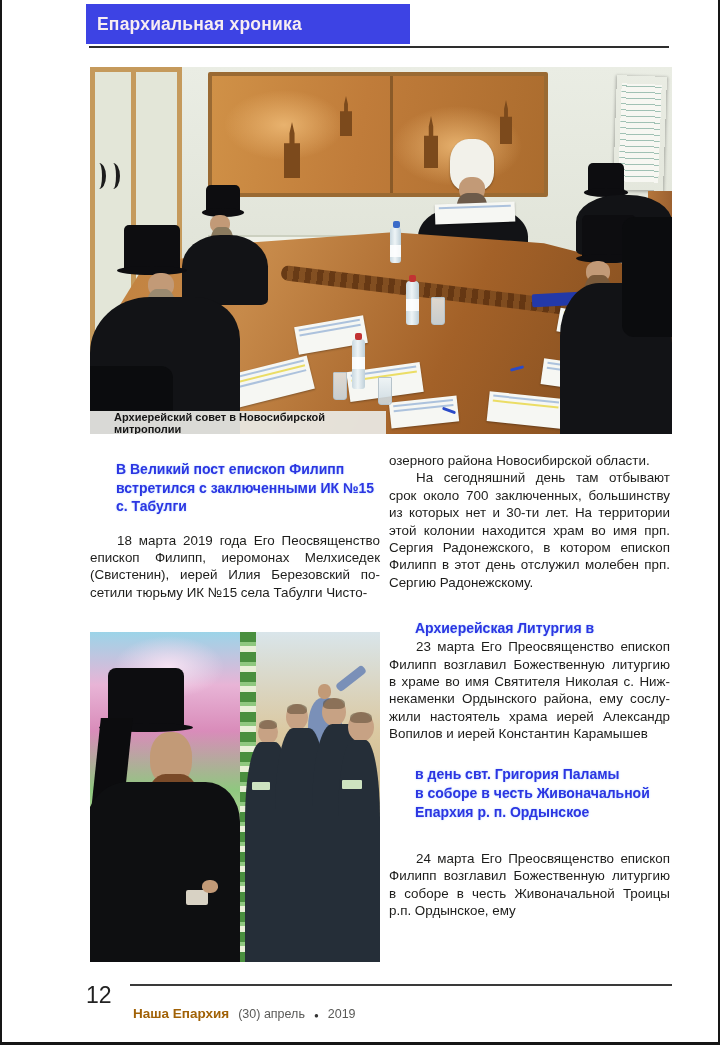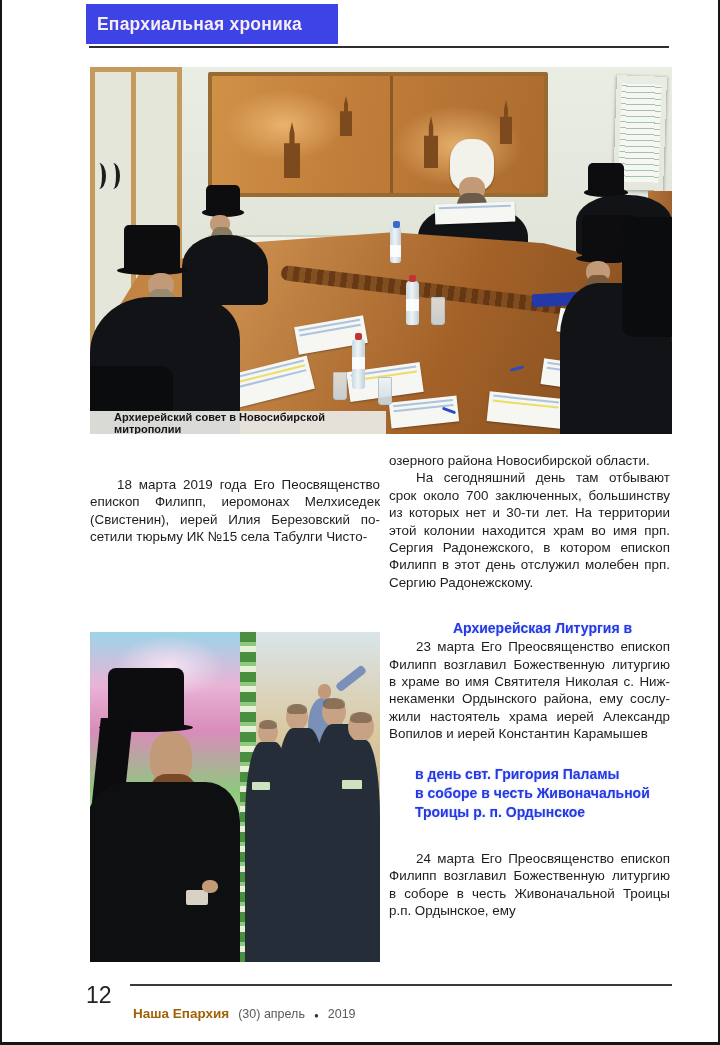--- a/index.html
+++ b/index.html
@@ -2,21 +2,21 @@
 <html><head>
 <meta charset="utf-8">
 <style>
   html,body{margin:0;padding:0;background:#fff;}
   .page{position:relative;width:720px;height:1045px;background:#fff;overflow:hidden;
         border-left:2px solid #161616;border-right:2px solid #161616;border-bottom:3px solid #161616;
         box-sizing:border-box;font-family:"Liberation Sans",sans-serif;}
   .abs{position:absolute;}
 
   
-  .header-bar{position:absolute;left:84px;top:4px;width:252px;height:40px;background:#3d43e4;
+  .header-bar{position:absolute;left:84px;top:4px;width:324px;height:40px;background:#3d43e4;
               display:flex;align-items:center;}
   .header-bar span{color:#f7edf2;font-size:17.5px;font-weight:700;letter-spacing:.2px;padding-left:11px;}
   .header-rule{position:absolute;left:87px;top:46px;width:580px;height:2px;background:#2e2e2e;}
 
   
   .photo{position:absolute;overflow:hidden;background:#dfe2d8;}
   .photo1{left:88px;top:67px;width:582px;height:367px;
           background:linear-gradient(180deg,#eaede4 0%,#e2e5da 45%,#d9dccf 100%);}
   .photo2{left:88px;top:632px;width:290px;height:330px;background:#cdbfa2;}
   .caption-bar{position:absolute;left:0;background:rgba(233,233,229,.93);color:#151515;
@@ -86,21 +86,21 @@
   .col{position:absolute;color:#1d1d1b;}
   .col-left{left:88px;top:460px;width:290px;}
   .col-right{left:387px;top:452px;width:281px;}
   .headline{color:#2c35e2;font-weight:700;font-size:14px;line-height:18.5px;padding-left:26px;
             text-shadow:0 0 2px rgba(150,200,255,.75);}
   .headline div{white-space:nowrap;}
   .h2{line-height:19px;}
   .para{font-size:13.4px;line-height:17.4px;text-align:justify;text-indent:27px;}
   .para.noindent{text-indent:0;}
   .mt-p1{margin-top:16px;}
-  .mt-h2{margin-top:28px;text-align:center;}
+  .mt-h2{margin-top:28px;}
   .mt-p2{}
   .mt-h3{margin-top:22px;}
   .mt-p3{margin-top:28px;}
 
   
   .footer-rule{position:absolute;left:128px;top:984px;width:542px;height:2px;background:#3a3a3a;}
   .page-num{position:absolute;left:84px;top:982px;font-size:23px;color:#222;}
   .footer-info{position:absolute;left:131px;top:991px;display:flex;align-items:baseline;gap:9px;}
   .footer-info .mag{font-weight:700;font-size:13.5px;color:#a16207;margin-top:15px;}
   .footer-info .muted{font-size:12.5px;color:#5a5a58;}
@@ -206,20 +206,25 @@
 
     <div class="chairback" style="left:-12px;bottom:-12px;width:95px;height:80px;"></div>
     <div class="chairback" style="right:-10px;top:150px;width:60px;height:120px;border-radius:12px 0 0 12px;"></div>
 
     <div class="caption-bar cap1">
       <span>Архиерейский совет в Новосибирской митрополии</span>
     </div>
   </div>
 
   <div class="col col-left">
+    <div class="headline">
+      <div>В Великий пост епископ Филипп</div>
+      <div>встретился с заключенными ИК №15</div>
+      <div>с. Табулги</div>
+    </div>
     <div class="para mt-p1">18 марта 2019 года Его Пеосвященство епископ Филипп, иеромонах Мелхиседек (Свистенин), иерей Илия Березовский по­сетили тюрьму ИК №15 села Табулги Чисто-</div>
   </div>
 
   <div class="photo photo2">
     <div class="abs p2-mural-left"></div>
     <div class="p2-cloud" style="left:24px;top:4px;width:110px;height:62px;"></div>
     <div class="p2-rock" style="left:20px;top:180px;width:130px;height:95px;"></div>
     <div class="abs p2-border"></div>
     <div class="abs p2-mural-right"></div>
     <div class="p2-figbody" style="left:218px;top:66px;width:34px;height:72px;"></div>
@@ -252,21 +257,21 @@
     <div class="para">На сегодняшний день там отбывают срок около 700 заключенных, большинству из которых нет и 30-ти лет. На территории этой колонии находится храм во имя прп. Сергия Радонежского, в котором епископ Филипп в этот день отслужил молебен прп. Сергию Радонежскому.</div>
 
     <div class="headline h2 mt-h2">
       <div>Архиерейская Литургия в</div>
     </div>
     <div class="para mt-p2">23 марта Его Преосвященство епископ Филипп возглавил Божественную литургию в храме во имя Святителя Николая с. Ниж­некаменки Ордынского района, ему сослу­жили настоятель храма иерей Александр Вопилов и иерей Константин Карамышев</div>
 
     <div class="headline h2 mt-h3">
       <div>в день свт. Григория Паламы</div>
       <div>в соборе в честь Живоначальной</div>
-      <div>Троицы р. п. Ордынское</div>
+      <div>Епархия р. п. Ордынское</div>
     </div>
     <div class="para mt-p3">24 марта Его Преосвященство епископ Филипп возглавил Божественную литургию в соборе в честь Живона­чальной Троицы р.п. Ордынское, ему</div>
   </div>
 
   <div class="page-num">12</div>
   <div class="footer-rule"></div>
   <div class="footer-info">
     <span class="mag">Наша Епархия</span>
     <span class="muted">(30) апрель</span>
     <span class="dot">●</span>

